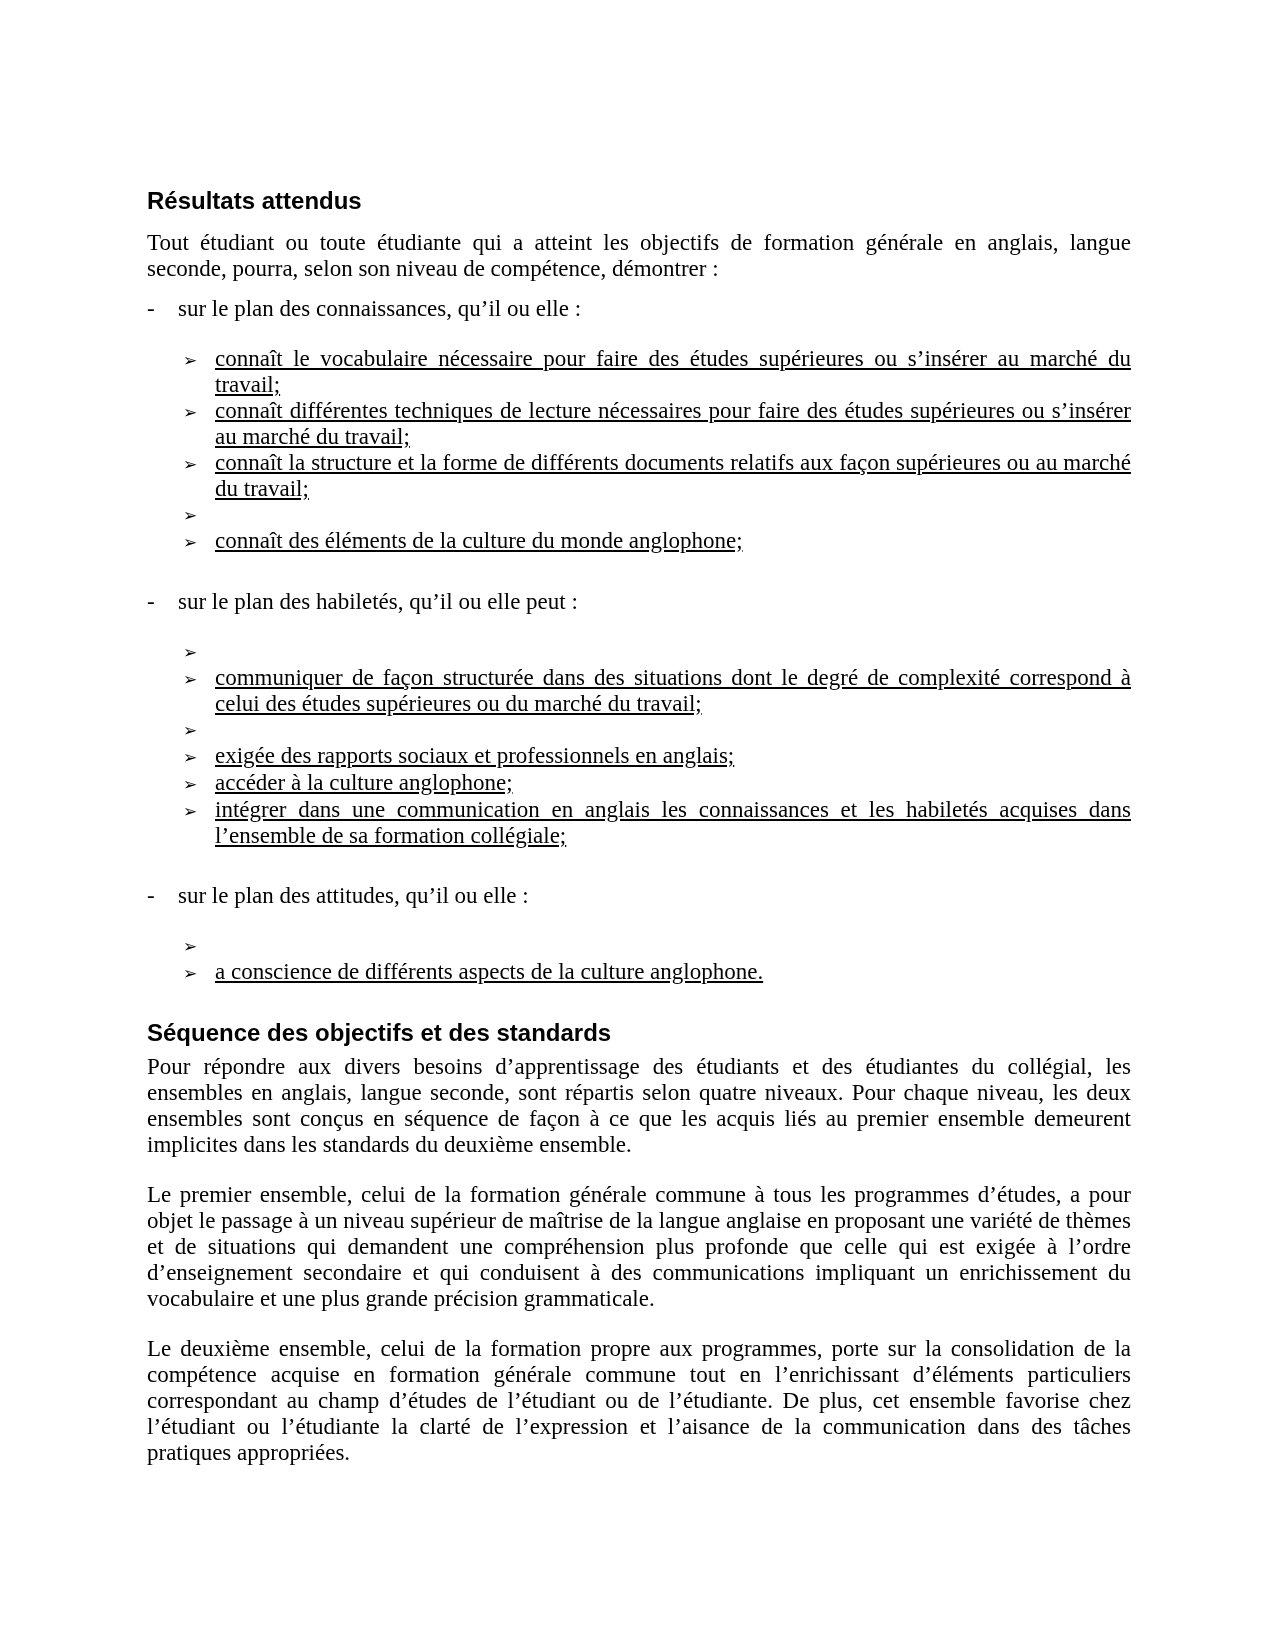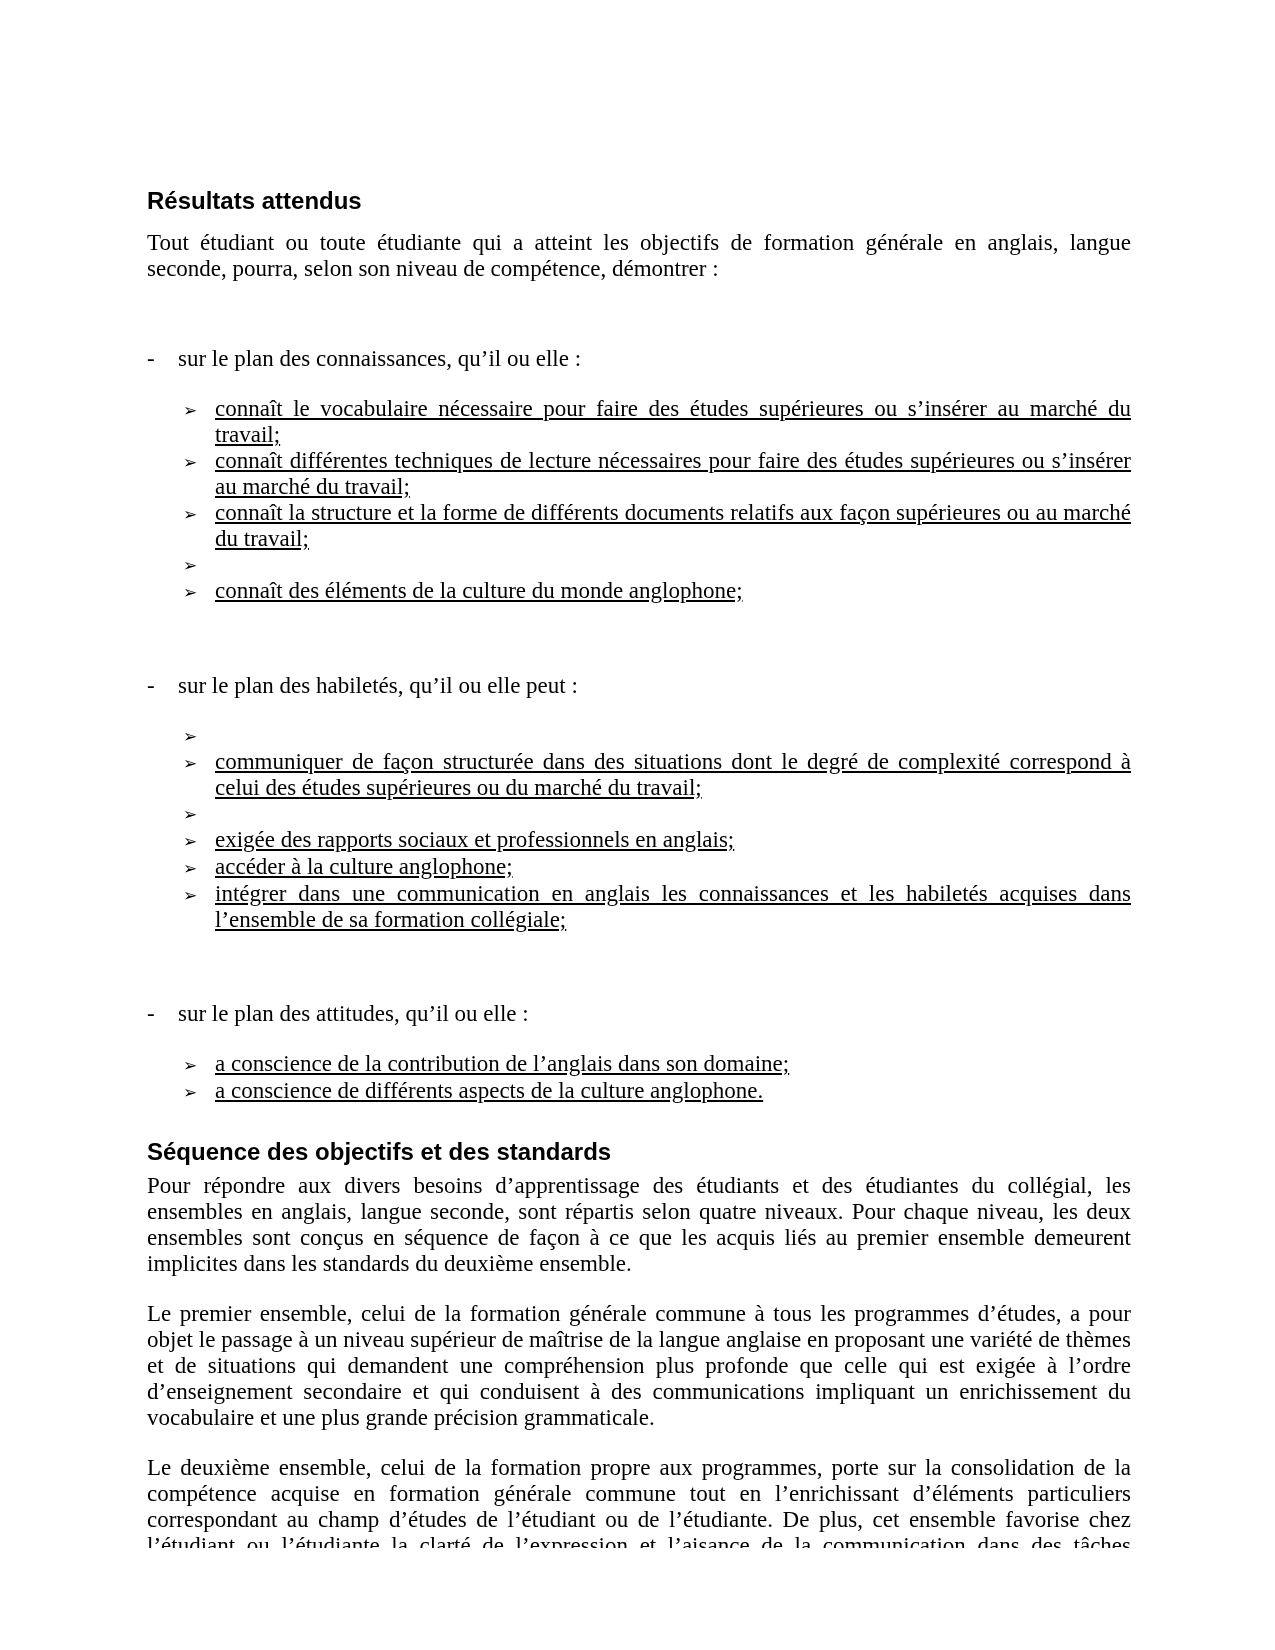--- a/index.html
+++ b/index.html
@@ -27,32 +27,32 @@
     line-height: 26px;
     margin: 0 0 16px 0;
   }
   .heading.second {
     margin: 0 0 8px 0;
   }
   .para {
     margin: 0;
     text-align: justify;
   }
-  .intro { margin-bottom: 30px; }
+  .intro { margin-bottom: 14px; }
   .body-para { margin-bottom: 24px; }
   .dash-row {
     display: flex;
     align-items: baseline;
     margin: 0 0 24px 0;
   }
   .dash-marker {
     flex: none;
     width: 31px;
   }
-  .dash-text { flex: 1; margin-top: 34px; }
+  .dash-text { flex: 1; }
   .arrow-list {
     margin: 0 0 34px 0;
   }
   .arrow-row {
     display: flex;
     align-items: baseline;
     padding-left: 36px;
   }
   .arrow-marker {
     flex: none;
@@ -141,21 +141,20 @@
   </div>
 
   <div class="dash-row">
     <span class="dash-marker">-</span>
     <span class="dash-text">sur le plan des attitudes, qu’il ou elle :</span>
   </div>
 
   <div class="arrow-list">
     <div class="arrow-row">
       <span class="arrow-marker">➢</span>
-      <span class="arrow-text">a conscience de la contribution de l’anglais dans son domaine;</span>
     </div>
     <div class="arrow-row">
       <span class="arrow-marker">➢</span>
       <span class="arrow-text">a conscience de différents aspects de la culture anglophone.</span>
     </div>
   </div>
 
   <h2 class="heading second">Séquence des objectifs et des standards</h2>
 
   <p class="para body-para">Pour répondre aux divers besoins d’apprentissage des étudiants et des étudiantes du collégial, les ensembles en anglais, langue seconde, sont répartis selon quatre niveaux. Pour chaque niveau, les deux ensembles sont conçus en séquence de façon à ce que les acquis liés au premier ensemble demeurent implicites dans les standards du deuxième ensemble.</p>

